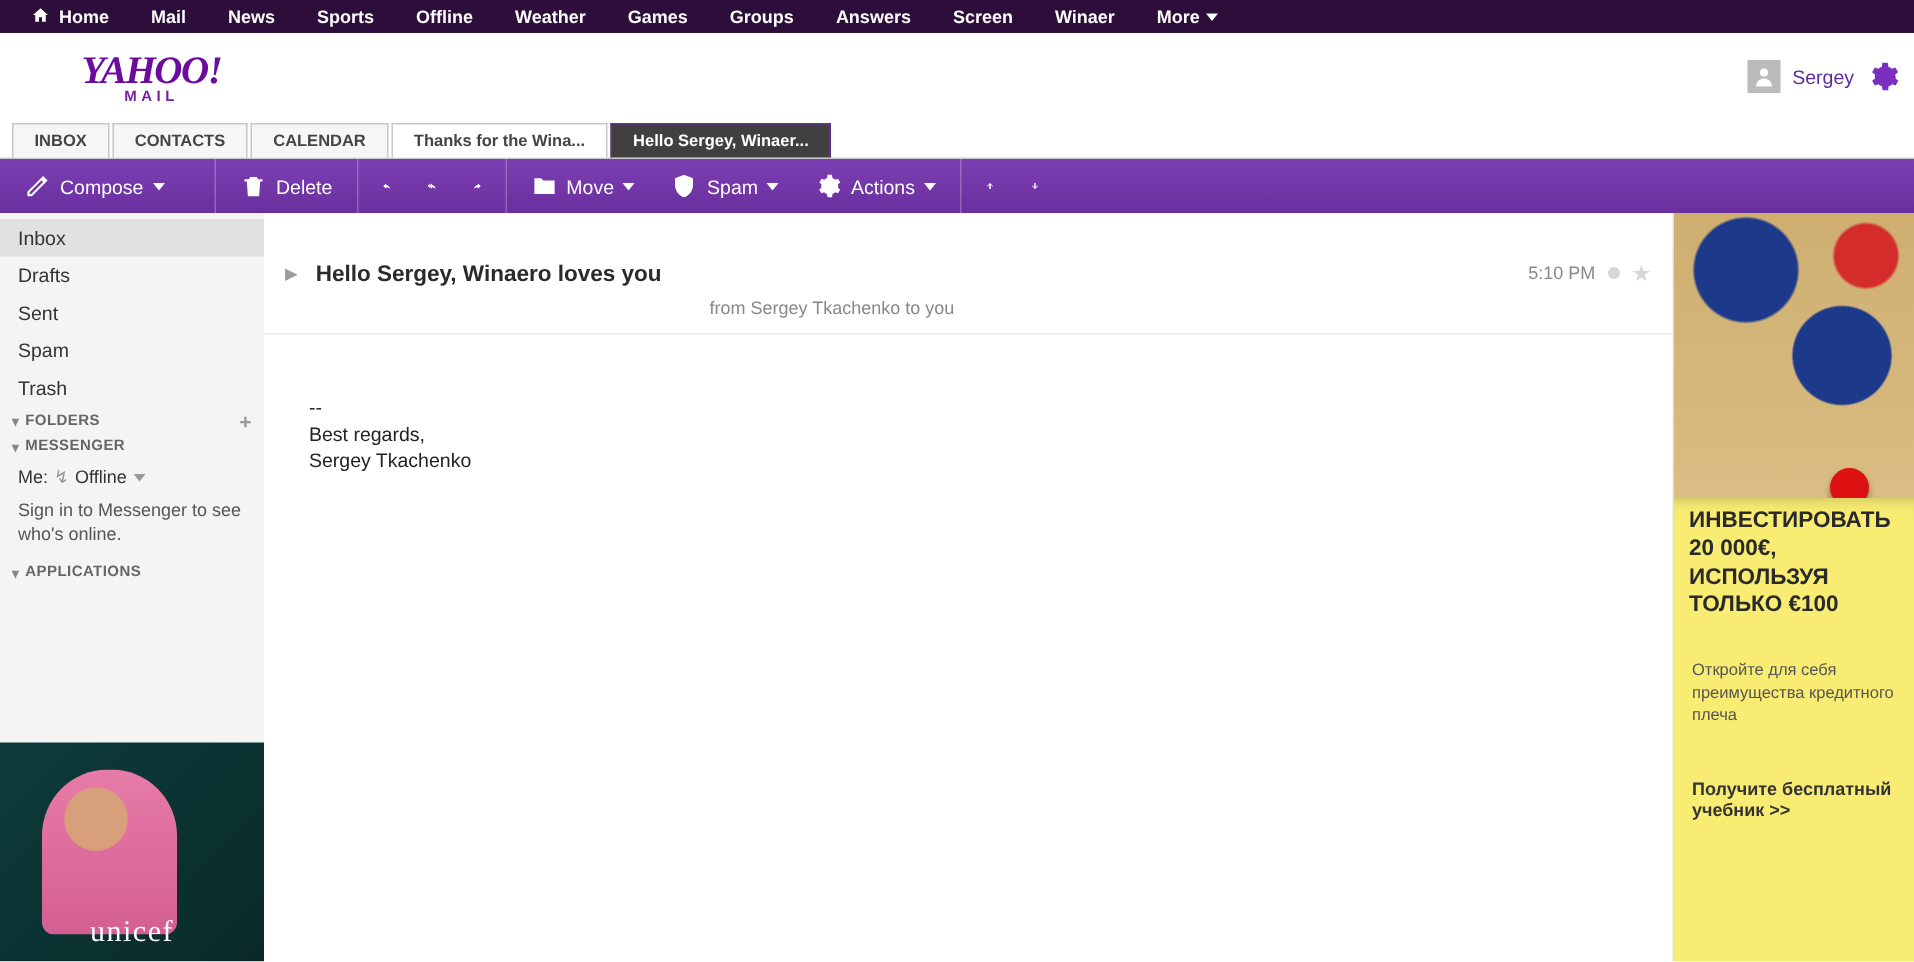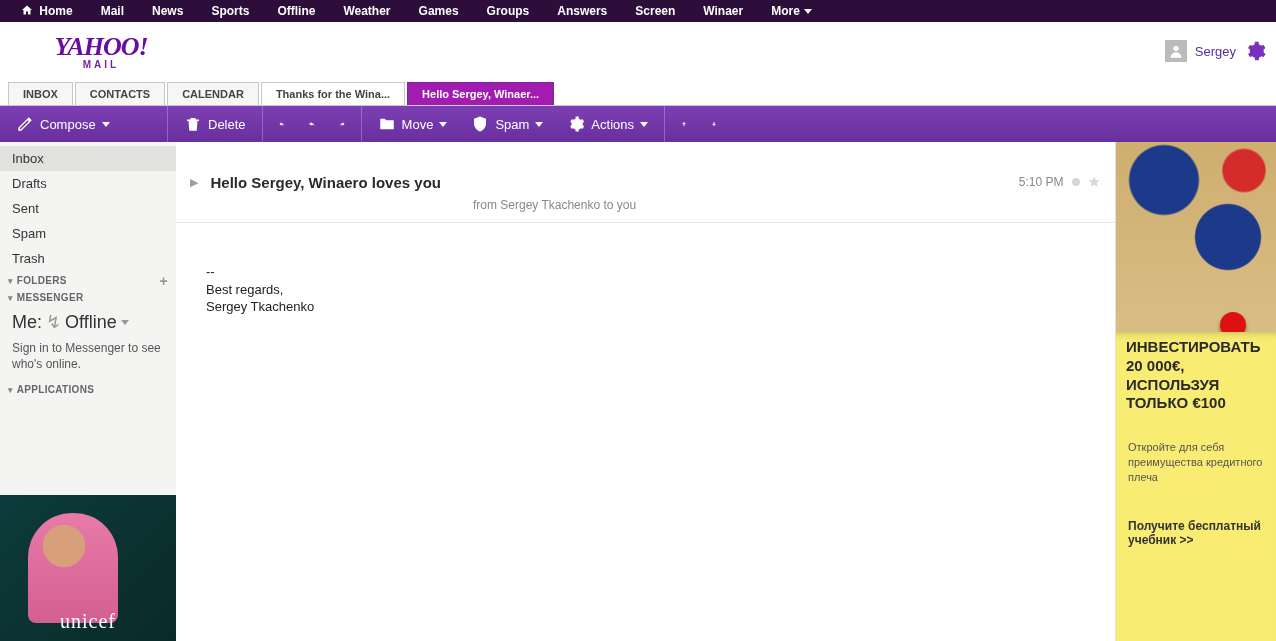--- a/index.html
+++ b/index.html
@@ -23,41 +23,41 @@
 .btn-blue   { background: linear-gradient(#5a93e6,#2f5fd0); }
 .user-area { margin-left: auto; display: flex; align-items: center; gap: 8px; }
 .avatar { width: 22px; height: 22px; background: #bbb; display: inline-flex; align-items: center; justify-content: center; }
 .user-name { color: #5b2ca0; font-size: 13px; }
 .gear-icon { width: 22px; height: 22px; color: #7b2fbf; }
 
 
 .tabs { display: flex; align-items: flex-end; border-bottom: 1px solid #c8c8c8; padding-left: 8px; background: #fff; height: 26px; }
 .tab { border: 1px solid #c8c8c8; border-bottom: none; padding: 5px 14px; font-size: 11px; font-weight: bold; color: #444; background: #f6f6f6; margin-right: 2px; cursor: pointer; white-space: nowrap; }
 .tab.doc { font-weight: bold; background: #fff; }
-.tab.active { background: #a21caf; color: #fff; border-color: #6f2a9c; margin-top: 36px; }
+.tab.active { background: #404040; color: #fff; border-color: #6f2a9c; margin-top: 36px; }
 
 
 .toolbar { background: linear-gradient(#7c3fb3,#6a2f9e); height: 36px; display: flex; align-items: center; color: #fff; font-size: 13px; }
 .toolbar .section { display: flex; align-items: center; height: 100%; padding: 0 10px; border-right: 1px solid rgba(255,255,255,.25); gap: 12px; }
 .toolbar .section:last-child { border-right: none; }
 .tbtn { display: flex; align-items: center; gap: 6px; cursor: pointer; padding: 4px 6px; }
 .tbtn .caret { border-left: 4px solid transparent; border-right: 4px solid transparent; border-top: 5px solid #fff; }
 .ticon { width: 18px; height: 18px; fill: #fff; }
-.compose-cell { width: 168px; padding-left: 10px; }
+.compose-cell { width: 144px; padding-left: 10px; }
 
 
 .main { display: flex; height: calc(641px - 22px - 58px - 26px - 36px); }
 .sidebar { width: 176px; background: #f4f4f3; display: flex; flex-direction: column; font-size: 13px; }
 .folders { padding-top: 4px; }
 .folders .item { padding: 5px 12px; cursor: pointer; color: #333; }
 .folders .item.active { background: #e1e1df; }
 .side-head { display:flex; align-items:center; gap:4px; padding: 4px 8px 2px; font-size: 10px; font-weight: bold; color: #666; letter-spacing: .3px; }
 .side-head .tri { font-size: 9px; color:#888; }
 .side-head .plus { margin-left:auto; color:#999; font-size:14px; line-height:10px; }
-.me-row { padding: 6px 12px; font-size: 18px; color:#333; display:flex; align-items:center; gap:4px; }
+.me-row { padding: 6px 12px; font-size: 12px; color:#333; display:flex; align-items:center; gap:4px; }
 .me-row .caret-g { border-left:4px solid transparent;border-right:4px solid transparent;border-top:5px solid #999; }
 .side-note { padding: 2px 12px 8px; font-size: 12px; color:#555; line-height:1.3; }
 .apps .item { padding: 5px 12px; cursor:pointer; }
 .side-ad { margin-top:auto; width:176px; height:146px; background: linear-gradient(135deg,#0d3b3b,#0a2a2a); position:relative; overflow:hidden; }
 .side-ad .kid { position:absolute; left:28px; top:18px; width:90px; height:110px; background: radial-gradient(circle at 40% 30%, #d8a07a 0 22%, transparent 23%), linear-gradient(#e77ba7,#d45f92); border-radius: 44px 44px 8px 8px; }
 .side-ad .brand { position:absolute; bottom:8px; left:0; right:0; text-align:center; color:#fff; font-family: Georgia, serif; font-size:20px; letter-spacing:1px; }
 
 .content { flex: 1; display:flex; flex-direction:column; border-right:1px solid #e0e0e0; }
 .msg-header { display:flex; align-items:center; padding: 10px 14px; border-bottom:1px solid #e9e9e9; gap:12px; }
 .msg-header .tri { color:#9d9d9d; font-size:11px; }

